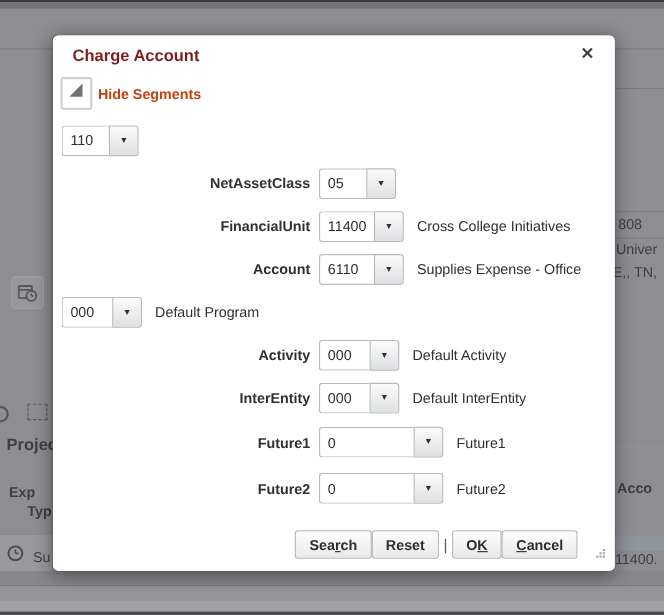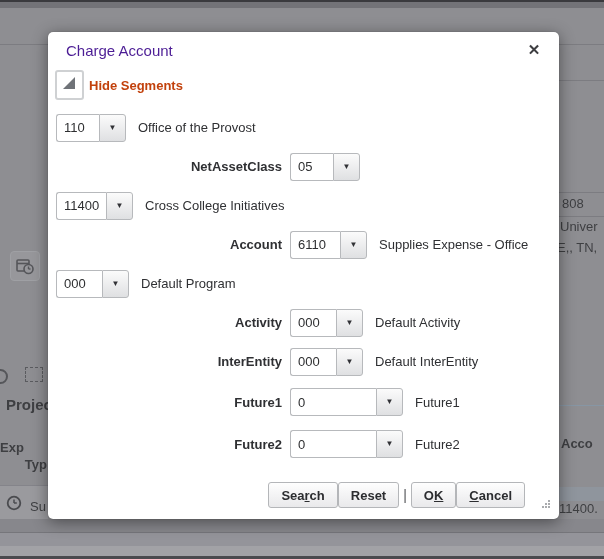--- a/index.html
+++ b/index.html
@@ -16,21 +16,21 @@
   .bg-text.b    { font-weight:bold; }
   .bg-band      { background:#9a9a9e; }
   .bg-bluestrip { background:#8f959d; }
   .bg-iconbox   { width:30px; height:30px; border:1px solid #9fa0a4; border-radius:4px; background:#97979b; display:flex; align-items:center; justify-content:center; }
   .bg-dashed    { width:18px; height:15px; border:1px dashed #5a5b5f; background:transparent; }
   .bg-circle    { width:15px; height:15px; border:2px solid #55565a; border-radius:50%; }
 
   
   .dialog { position:absolute; left:48px; top:32px; width:511px; height:487px; background:#ffffff;
             border-radius:5px; box-shadow:0 3px 16px rgba(0,0,0,.45), 0 0 1px rgba(0,0,0,.4); }
-  .dlg-title { position:absolute; left:18px; top:10px; font-size:15px; font-weight:normal; color:#4c1d95; }
+  .dlg-title { position:absolute; left:18px; top:10px; font-size:15px; font-weight:bold; color:#7f1d1d; }
   .dlg-close { position:absolute; right:14px; top:7px; width:22px; height:22px; border:none; background:transparent;
                font-size:15px; font-weight:bold; color:#3d3e41; cursor:pointer; line-height:22px; text-align:center; }
   .disc-box { position:absolute; left:7px; top:38px; width:29px; height:30px; background:#fff;
               border:2px solid #cfd1d3; border-radius:3px; display:flex; align-items:center; justify-content:center; cursor:pointer; }
   .disc-label { position:absolute; left:41px; top:46px; font-size:13px; font-weight:bold; color:#c2410c; }
 
   .form { position:absolute; left:0; top:76px; width:511px; }
   .seg-row { display:flex; align-items:center; height:39px; }
   .seg-row.tall { height:42px; }
   .seg-label { width:234px; text-align:right; font-size:13px; font-weight:bold; color:#2f3033; flex:none; }
@@ -76,21 +76,21 @@
       <rect x="1" y="3" width="12" height="11" rx="1" fill="none" stroke="#55565a" stroke-width="1.6"></rect>
       <line x1="1" y1="6.5" x2="13" y2="6.5" stroke="#55565a" stroke-width="1.6"></line>
       <circle cx="12.5" cy="12" r="4.5" fill="#97979b" stroke="#55565a" stroke-width="1.6"></circle>
       <line x1="12.5" y1="12" x2="12.5" y2="9.5" stroke="#55565a" stroke-width="1.4"></line>
       <line x1="12.5" y1="12" x2="14.5" y2="12" stroke="#55565a" stroke-width="1.4"></line>
     </svg>
   </div>
   <div class="bg-abs bg-circle" style="left:-7px;top:369px;"></div>
   <div class="bg-abs bg-dashed" style="left:25px;top:367px;"></div>
   <div class="bg-abs bg-text b" style="left:6px;top:396px;font-size:15px;">Projec</div>
-  <div class="bg-abs bg-text b" style="left:0;top:440px;width:40px;text-align:left;">Exp</div>
+  <div class="bg-abs bg-text b" style="left:0;top:440px;width:40px;text-align:center;">Exp</div>
   <div class="bg-abs bg-text b" style="left:0;top:457px;width:47px;text-align:right;">Typ</div>
 
   <div class="bg-abs bg-band" style="left:0;top:485px;width:48px;height:35px;border-top:1px solid #84848a;"></div>
   <div class="bg-abs" style="left:6px;top:495px;">
     <svg width="16" height="16" viewBox="0 0 16 16">
       <circle cx="8" cy="8" r="6.3" fill="none" stroke="#4a4b4f" stroke-width="1.8"></circle>
       <line x1="8" y1="8" x2="8" y2="4.5" stroke="#4a4b4f" stroke-width="1.5"></line>
       <line x1="8" y1="8" x2="10.8" y2="8" stroke="#4a4b4f" stroke-width="1.5"></line>
     </svg>
   </div>
@@ -117,34 +117,34 @@
 
     <div class="form">
 
       <div class="seg-row">
         <span class="combo">
           <input class="combo-input w43" value="110" style="">
           <button class="combo-btn">
               <span class="arr">▼</span>
             </button>
         </span>
-        <span class="seg-desc">Office of the Provost</span>
       </div>
 
       <div class="seg-row">
         <label class="seg-label">NetAssetClass</label>
         <span class="combo">
           <input class="combo-input w43" value="05" style="">
           <button class="combo-btn">
               <span class="arr">▼</span>
             </button>
         </span>
       </div>
 
       <div class="seg-row">
+        <label class="seg-label">FinancialUnit</label>
         <span class="combo">
           <input class="combo-input w50" value="11400" style="">
           <button class="combo-btn">
               <span class="arr">▼</span>
             </button>
         </span>
         <span class="seg-desc">Cross College Initiatives</span>
       </div>
 
       <div class="seg-row">

